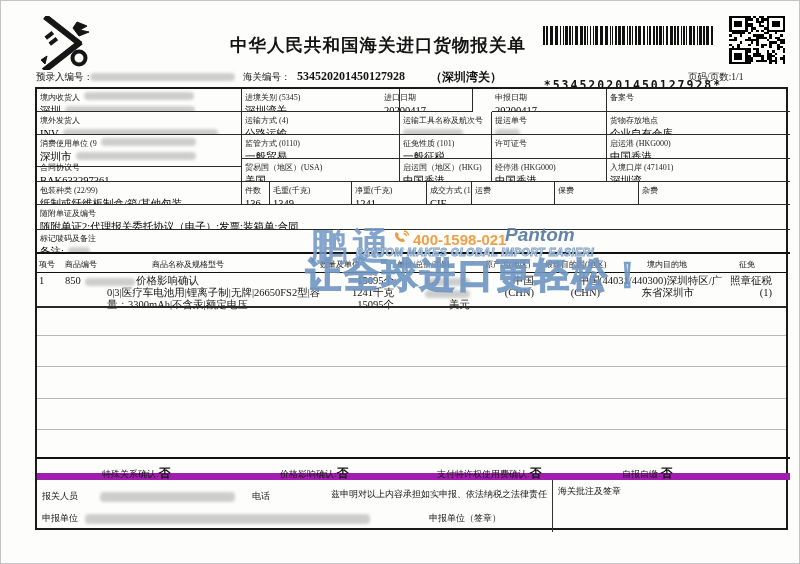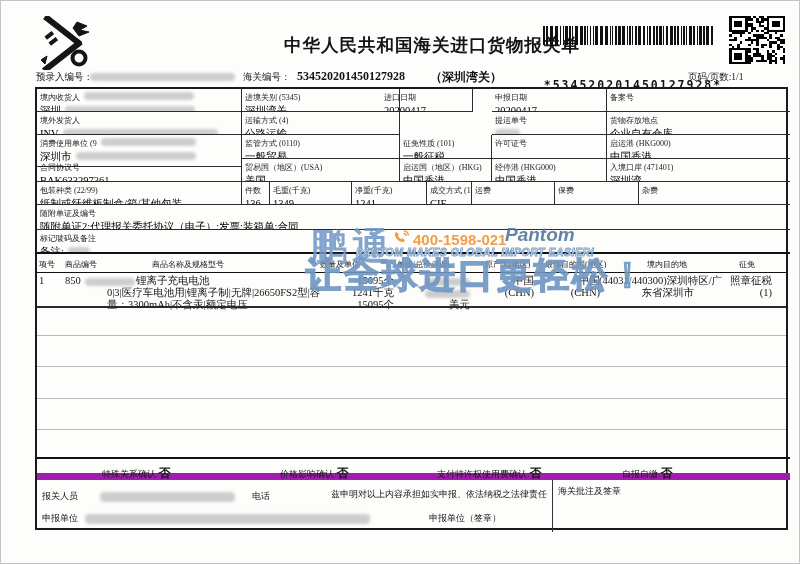--- a/index.html
+++ b/index.html
@@ -61,21 +61,21 @@
       <rect x="6" y="38" width="46" height="5" transform="rotate(-38 29 40)"></rect>
       <rect x="8" y="12" width="44" height="5" transform="rotate(38 30 14)"></rect>
       <circle cx="46" cy="42" r="6.5" fill="none" stroke-width="4"></circle>
       <path d="M44 6 L54 10 L47 14 L56 16 L46 20 L40 12 Z"></path>
       <path d="M8 44 L14 40 L12 48 Z"></path>
       <rect x="12" y="18" width="8" height="3" transform="rotate(-38 16 19)"></rect>
       <rect x="16" y="24" width="8" height="3" transform="rotate(-38 20 25)"></rect>
     </g>
   </svg>
 
-  <div class="abs title" style="left:230px;top:33px;width:350px;text-align:right;">中华人民共和国海关进口货物报关单</div>
+  <div class="abs title" style="left:230px;top:33px;width:350px;text-align:left;">中华人民共和国海关进口货物报关单</div>
 
   <div id="barcode">
       <div style="width: 2px; margin-right: 1px;"></div>
       <div style="width: 2px; margin-right: 2px;"></div>
       <div style="width: 3px; margin-right: 2px;"></div>
       <div style="width: 3px; margin-right: 2px;"></div>
       <div style="width: 1px; margin-right: 2px;"></div>
       <div style="width: 1px; margin-right: 1px;"></div>
       <div style="width: 3px; margin-right: 1px;"></div>
       <div style="width: 2px; margin-right: 1px;"></div>
@@ -599,20 +599,24 @@
     </div>
 
     <div class="cell" style="left:0;top:23px;width:205px;height:23px;">
       <div class="lrow"><span class="lb">境外发货人</span></div>
       <div class="vrow"><span class="val">INV</span>
         <span class="blur" style="width:155px;"></span></div>
     </div>
     <div class="cell" style="left:205px;top:23px;width:158px;height:23px;">
       <div class="lrow"><span class="lb">运输方式 (4)</span></div>
       <div class="vrow"><span class="val">公路运输</span></div>
+    </div>
+    <div class="cell" style="left:363px;top:23px;width:92px;height:23px;">
+      <div class="lrow"><span class="lb">运输工具名称及航次号</span></div>
+      <div class="vrow"><span class="blur" style="width:60px;"></span></div>
     </div>
     <div class="cell" style="left:455px;top:23px;width:115px;height:23px;">
       <div class="lrow"><span class="lb">提运单号</span></div>
       <div class="vrow"><span class="blur" style="width:25px;"></span></div>
     </div>
     <div class="cell noR" style="left:570px;top:23px;width:183px;height:23px;">
       <div class="lrow"><span class="lb">货物存放地点</span></div>
       <div class="vrow"><span class="val">企业自有仓库</span></div>
     </div>
 
@@ -707,21 +711,21 @@
     <div class="ghead" style="left:360px;top:170px;">单价/总价/币制</div>
     <div class="ghead" style="left:448px;top:170px;">原产国(地区)</div>
     <div class="ghead" style="left:508px;top:170px;">最终目的国(地区)</div>
     <div class="ghead" style="left:610px;top:170px;">境内目的地</div>
     <div class="ghead" style="left:702px;top:170px;">征免</div>
     <div class="hline" style="top:183px;border-top:1.5px solid #111;"></div>
 
     <div class="gtxt" style="left:2px;top:186px;">1</div>
     <div class="gtxt" style="left:28px;top:186px;">850</div>
     <span class="blur abs" style="left:48px;top:189px;width:50px;"></span>
-    <div class="gtxt" style="left:99px;top:186px;">锂离子充电电池</div>
+    <div class="gtxt" style="left:99px;top:186px;">价格影响确认</div>
     <div class="gtxt" style="left:70px;top:198px;">0|3|医疗车电池用|锂离子制|无牌|26650FS2型|容</div>
     <div class="gtxt" style="left:70px;top:210px;">量：3300mAh|不含汞|额定电压</div>
     <div class="gtxt tright" style="left:285px;top:186px;width:72px;">15095个</div>
     <div class="gtxt tright" style="left:285px;top:198px;width:72px;">1241千克</div>
     <div class="gtxt tright" style="left:285px;top:210px;width:72px;">15095个</div>
     <span class="blur abs" style="left:388px;top:189px;width:45px;"></span>
     <span class="blur abs" style="left:388px;top:201px;width:45px;"></span>
     <div class="gtxt tright" style="left:375px;top:210px;width:58px;">美元</div>
     <div class="gtxt tright" style="left:447px;top:186px;width:50px;">中国</div>
     <div class="gtxt tright" style="left:447px;top:198px;width:50px;">(CHN)</div>

